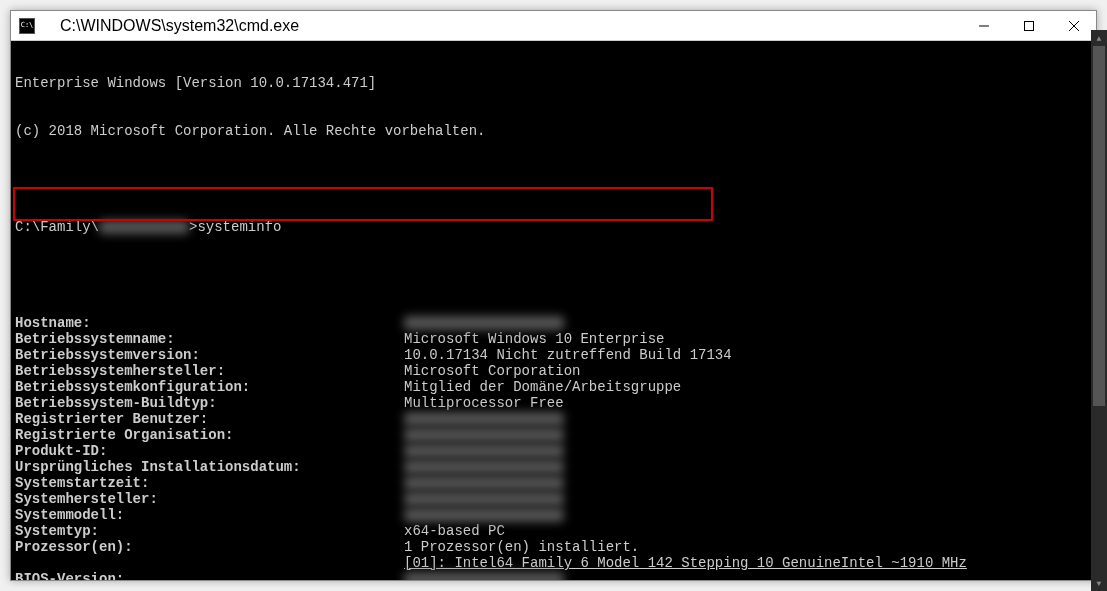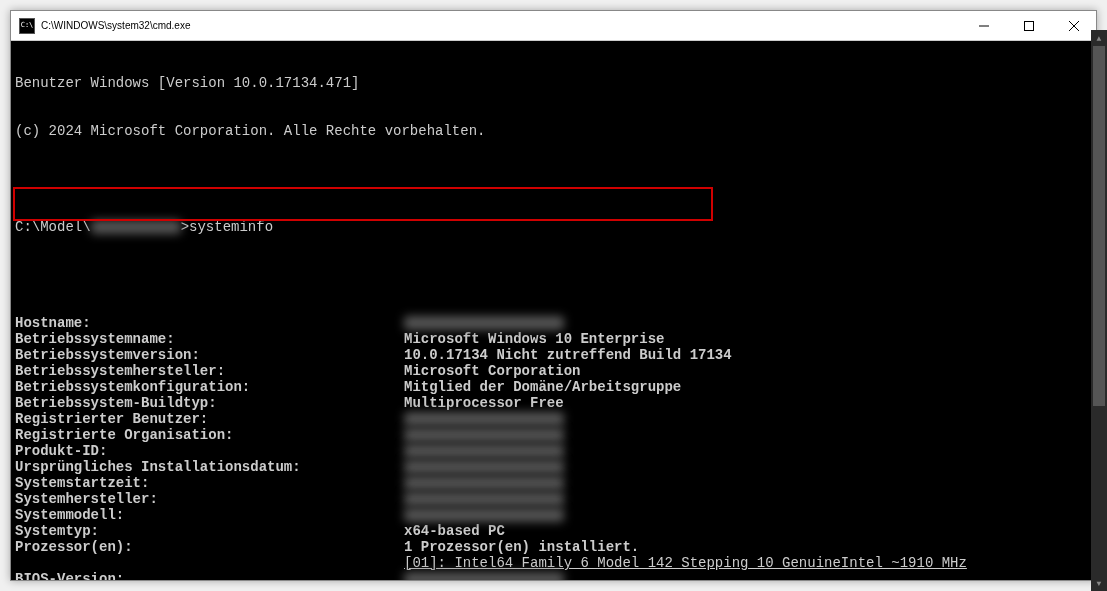--- a/index.html
+++ b/index.html
@@ -38,23 +38,24 @@
     align-items: center;
     justify-content: center;
     font-size: 7px;
     color: #fff;
     font-family: monospace;
     border: 1px solid #555;
     line-height: 1;
   }
   .titlebar-title {
     font-family: "Segoe UI", sans-serif;
-    font-size: 10px;
+    font-size: 16px;
     color: #000;
     flex: 1;
+    margin-left: 19px;
   }
   .titlebar-btn {
     width: 45px;
     height: 30px;
     display: flex;
     align-items: center;
     justify-content: center;
     font-family: "Segoe UI", sans-serif;
     font-size: 12px;
     color: #000;
@@ -77,21 +78,20 @@
     align-items: center;
   }
   .key {
     width: 389px;
     flex-shrink: 0;
     overflow: hidden;
     font-weight: bold;
   }
   .val {
     flex: 1;
-    font-weight: bold;
   }
   .indent {
     padding-left: 389px;
     text-decoration: underline;
   }
   .blurred {
     display: inline-block;
     width: 160px;
     height: 14px;
     background: #555;
@@ -154,24 +154,24 @@
     </div>
     <div class="titlebar-btn">
       <svg viewBox="0 0 10 10">
           <line x1="0" y1="0" x2="10" y2="10" stroke="#000" stroke-width="1"></line>
           <line x1="10" y1="0" x2="0" y2="10" stroke="#000" stroke-width="1"></line>
         </svg>
     </div>
   </div>
 
   <div class="console">
-    <div class="row"><span>Benutzer Windows [Version 10.0.17134.471]</span></div>
-    <div class="row"><span>(c) 2024 Microsoft Corporation. Alle Rechte vorbehalten.</span></div>
+    <div class="row"><span>Enterprise Windows [Version 10.0.17134.471]</span></div>
+    <div class="row"><span>(c) 2018 Microsoft Corporation. Alle Rechte vorbehalten.</span></div>
     <div class="row"></div>
-    <div class="row"><span>C:\Model\</span><span class="blurred sm"></span><span>&gt;systeminfo</span></div>
+    <div class="row"><span>C:\Family\</span><span class="blurred sm"></span><span>&gt;systeminfo</span></div>
     <div class="row"></div>
     <div id="info-rows"><div class="row"><span class="key">Hostname:</span><span class="blurred"></span></div><div class="row"><span class="key">Betriebssystemname:</span><span class="val">Microsoft Windows 10 Enterprise</span></div><div class="row"><span class="key">Betriebssystemversion:</span><span class="val">10.0.17134 Nicht zutreffend Build 17134</span></div><div class="row"><span class="key">Betriebssystemhersteller:</span><span class="val">Microsoft Corporation</span></div><div class="row"><span class="key">Betriebssystemkonfiguration:</span><span class="val">Mitglied der Domäne/Arbeitsgruppe</span></div><div class="row"><span class="key">Betriebssystem-Buildtyp:</span><span class="val">Multiprocessor Free</span></div><div class="row"><span class="key">Registrierter Benutzer:</span><span class="blurred"></span></div><div class="row"><span class="key">Registrierte Organisation:</span><span class="blurred"></span></div><div class="row"><span class="key">Produkt-ID:</span><span class="blurred"></span></div><div class="row"><span class="key">Ursprüngliches Installationsdatum:</span><span class="blurred"></span></div><div class="row"><span class="key">Systemstartzeit:</span><span class="blurred"></span></div><div class="row"><span class="key">Systemhersteller:</span><span class="blurred"></span></div><div class="row"><span class="key">Systemmodell:</span><span class="blurred"></span></div><div class="row"><span class="key">Systemtyp:</span><span class="val">x64-based PC</span></div><div class="row"><span class="key">Prozessor(en):</span><span class="val">1 Prozessor(en) installiert.</span></div><div class="row"><span class="indent">[01]: Intel64 Family 6 Model 142 Stepping 10 GenuineIntel ~1910 MHz</span></div><div class="row"><span class="key">BIOS-Version:</span><span class="blurred"></span></div></div>
     <div class="highlight"></div>
   </div>
 
   <div class="scrollbar">
     <div class="scrollbar-arrow up">▲</div>
     <div class="scrollbar-thumb"></div>
     <div class="scrollbar-arrow down">▼</div>
   </div>

